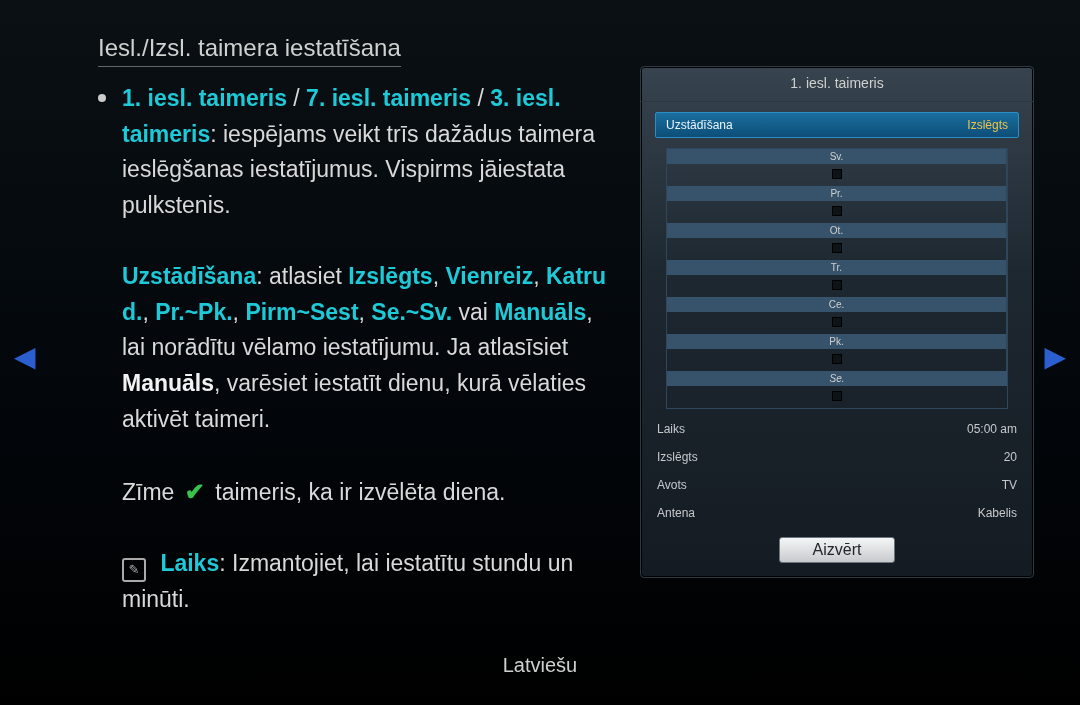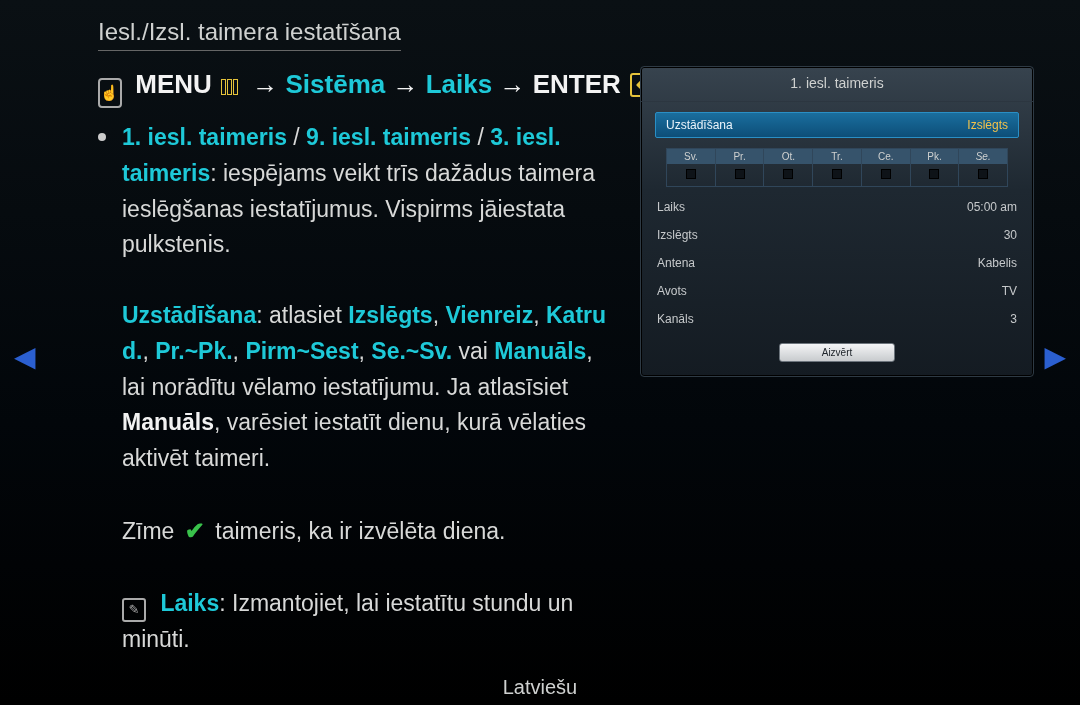--- a/index.html
+++ b/index.html
@@ -1,75 +1,63 @@
 <!DOCTYPE html>
 <html><head>
 <meta charset="utf-8">
 <style>
   html,body{margin:0;padding:0;background:#000;color:#d8d9d8;font-family:Arial,Helvetica,sans-serif;}
   .page{width:1080px;height:705px;position:relative;background:linear-gradient(#0a1014,#02060a 60%,#000);box-sizing:border-box;padding:18px 40px 0 40px;}
-  .title{font-size:24px;color:#cfd1d0;border-bottom:1px solid #666;display:inline-block;padding-bottom:4px;margin-left:58px;margin-top:0;}
+  .title{font-size:24px;color:#cfd1d0;border-bottom:1px solid #666;display:inline-block;padding-bottom:4px;margin-left:58px;margin-top:16px;}
   .content{margin-left:58px;margin-top:14px;max-width:640px;}
   .breadcrumb{font-size:26px;font-weight:bold;color:#f3f3f3;line-height:1.5;}
   .breadcrumb .cyan{color:#1ec9d8;font-weight:bold;}
   .bullet-block{display:flex;margin-top:12px;}
   .bullet-dot{width:8px;min-width:8px;height:8px;border-radius:50%;background:#ccc;margin-top:13px;margin-right:16px;}
   .body-text{font-size:23px;line-height:1.55;color:#d8d9d8;max-width:500px;}
   .body-text .cyan{color:#1ec9d8;font-weight:bold;}
   .body-text .white-b{color:#f2f2f2;font-weight:bold;}
   .note-icon{display:inline-flex;width:20px;height:20px;border:2px solid #aaa;border-radius:3px;align-items:center;justify-content:center;font-size:13px;color:#aaa;margin-right:8px;vertical-align:-3px;}
   .hand-icon{display:inline-flex;width:20px;height:26px;border:2px solid #aaa;border-radius:4px;align-items:center;justify-content:center;font-size:15px;color:#aaa;margin-right:6px;vertical-align:-5px;}
   .menu-grid-icon{display:inline-block;width:22px;height:18px;vertical-align:-2px;margin:0 2px;}
   .menu-grid-icon span{display:inline-block;width:5px;height:16px;border:1.8px solid #e6c33b;margin-right:1px;box-sizing:border-box;}
   .enter-icon{display:inline-block;width:26px;height:20px;border:2px solid #e6c33b;border-radius:3px;vertical-align:-4px;margin-left:2px;position:relative;}
   .enter-icon::after{content:"↵";color:#e6c33b;position:absolute;left:4px;top:-2px;font-size:16px;}
   .check{color:#39c24b;font-weight:bold;font-size:24px;margin:0 4px;}
   .nav-left,.nav-right{position:absolute;top:340px;font-size:28px;}
   .nav-left{left:14px;color:#2b5fd0;}
   .nav-right{right:14px;color:#2b5fd0;}
-  .footer{position:absolute;bottom:6px;left:0;width:100%;text-align:center;font-size:20px;color:#cfd1d0;}
+  .footer{position:absolute;bottom:28px;left:0;width:100%;text-align:center;font-size:20px;color:#cfd1d0;}
   
   .panel{position:absolute;right:46px;top:66px;width:392px;border:1px solid #2e3a44;border-radius:4px;background:linear-gradient(#37434e,#1e2831 40%,#141b22);font-size:12px;color:#cfd1d0;box-shadow:0 0 0 1px #000 inset;}
   .panel-title{text-align:center;padding:8px 0 10px;font-size:14px;border-bottom:1px solid #2c3640;}
   .panel-body{padding:10px 14px 14px;}
   .hlrow{background:linear-gradient(#1a6e9e,#0d4e78);border:1px solid #2a8fc5;border-radius:2px;padding:5px 10px;display:flex;justify-content:space-between;color:#eaf4fb;font-size:12px;}
   .hlrow .val{color:#f2c24b;}
-  .days{display:flex;gap:0;margin:10px 11px 6px;border:1px solid #30465a;}
+  .days{display:flex;gap:0;margin:10px 11px 6px;border:1px solid #30465a;flex-direction:column;}
   .daycell{flex:1;text-align:center;border-right:1px solid #30465a;}
   .daycell:last-child{border-right:none;font-style:italic;}
   .dayhead{background:#36536b;font-size:10px;padding:2px 0;}
   .daymark{padding:4px 0;}
   .daymark .sq{display:inline-block;width:8px;height:8px;background:#0e1318;border:1px solid #000;}
   .prow{display:flex;justify-content:space-between;padding:7px 2px;font-size:12px;color:#c6c9cb;}
-  .close-btn{display:block;margin:10px auto 0;background:linear-gradient(#f4f5f6,#c8cbce);color:#20262c;border:1px solid #6c747c;border-radius:3px;padding:3px 22px;font-size:10px;text-align:center;width:70px;}
+  .close-btn{display:block;margin:10px auto 0;background:linear-gradient(#f4f5f6,#c8cbce);color:#20262c;border:1px solid #6c747c;border-radius:3px;padding:3px 22px;font-size:16px;text-align:center;width:70px;}
 </style>
 </head>
 <body>
 
 <div class="page">
   <div class="title">Iesl./Izsl. taimera iestatīšana</div>
 
   <div class="content">
-    <div class="breadcrumb">
-      <span class="hand-icon">☝</span>
-      <span>MENU</span>
-      <span class="menu-grid-icon"><span></span><span></span><span></span></span>
-      <span>→</span>
-      <span class="cyan">Sistēma</span>
-      <span>→</span>
-      <span class="cyan">Laiks</span>
-      <span>→</span>
-      <span>ENTER</span>
-      <span class="enter-icon"></span>
-    </div>
 
     <div class="bullet-block">
       <div class="bullet-dot"></div>
       <div class="body-text">
-        <span class="cyan">1. iesl. taimeris</span><span> / </span><span class="cyan">9. iesl. taimeris</span><span> / </span><span class="cyan">3. iesl. taimeris</span><span>: iespējams veikt trīs dažādus taimera ieslēgšanas iestatījumus. Vispirms jāiestata pulkstenis.</span>
+        <span class="cyan">1. iesl. taimeris</span><span> / </span><span class="cyan">7. iesl. taimeris</span><span> / </span><span class="cyan">3. iesl. taimeris</span><span>: iespējams veikt trīs dažādus taimera ieslēgšanas iestatījumus. Vispirms jāiestata pulkstenis.</span>
         <br><br>
         <span class="cyan">Uzstādīšana</span><span>: atlasiet </span><span class="cyan">Izslēgts</span>, <span class="cyan">Vienreiz</span>, <span class="cyan">Katru d.</span>, <span class="cyan">Pr.~Pk.</span>, <span class="cyan">Pirm~Sest</span>, <span class="cyan">Se.~Sv.</span><span> vai </span><span class="cyan">Manuāls</span><span>, lai norādītu vēlamo iestatījumu. Ja atlasīsiet </span><span class="white-b">Manuāls</span><span>, varēsiet iestatīt dienu, kurā vēlaties aktivēt taimeri.</span>
         <br><br>
         <span>Zīme</span>
         <span class="check">✔</span>
         <span>taimeris, ka ir izvēlēta diena.</span>
         <br><br>
         <span class="note-icon">✎</span>
         <span class="cyan">Laiks</span><span>: Izmantojiet, lai iestatītu stundu un minūti.</span>
       </div>
@@ -112,33 +100,29 @@
             <div class="dayhead">Se.</div>
             <div class="daymark"><span class="sq"></span></div>
           </div>
       </div>
       <div class="prow">
           <span>Laiks</span>
           <span>05:00 am</span>
         </div>
       <div class="prow">
           <span>Izslēgts</span>
-          <span>30</span>
-        </div>
-      <div class="prow">
-          <span>Antena</span>
-          <span>Kabelis</span>
+          <span>20</span>
         </div>
       <div class="prow">
           <span>Avots</span>
           <span>TV</span>
         </div>
       <div class="prow">
-          <span>Kanāls</span>
-          <span>3</span>
+          <span>Antena</span>
+          <span>Kabelis</span>
         </div>
       <div class="close-btn">Aizvērt</div>
     </div>
   </div>
 
   <div class="nav-left">◀</div>
   <div class="nav-right">▶</div>
 
   <div class="footer">Latviešu</div>
 </div>

